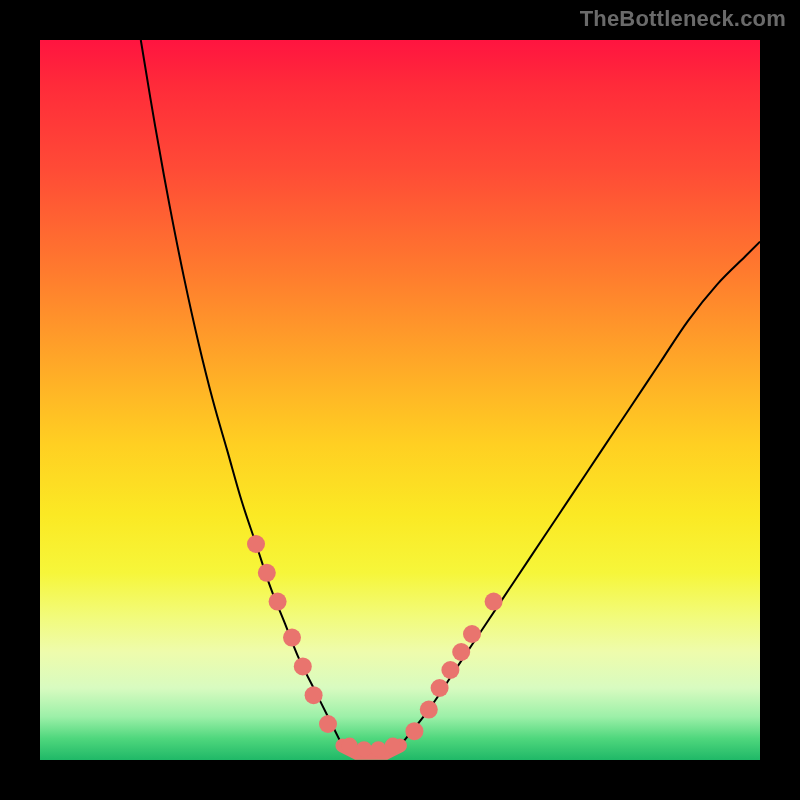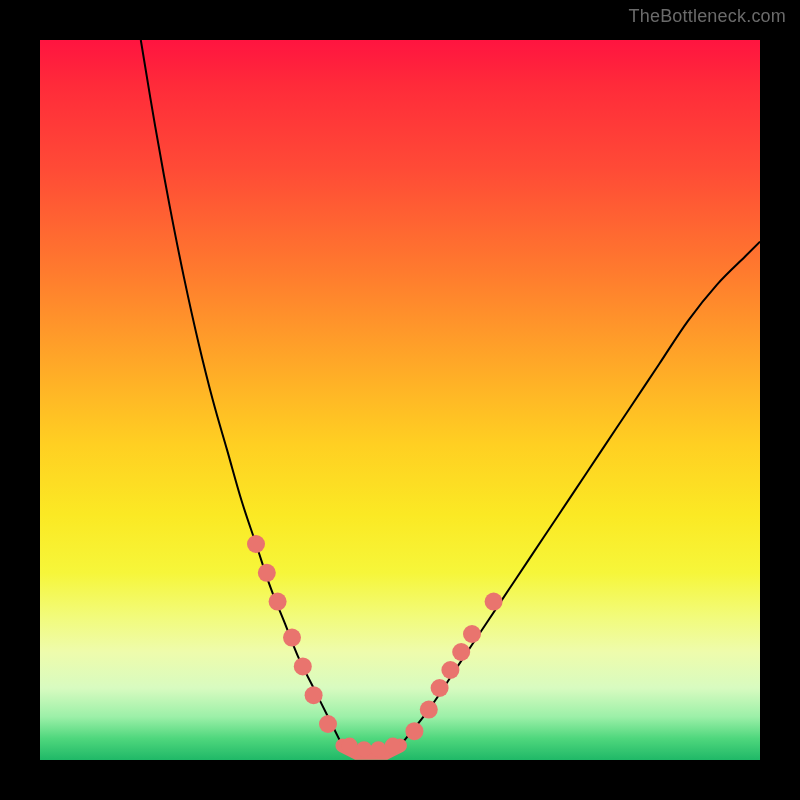--- a/index.html
+++ b/index.html
@@ -42,22 +42,22 @@
       #9cf0a8 94%,
       #4fd77d 97%,
       #1fb867 100%
     );
   }
   .watermark {
     position: absolute;
     top: 6px;
     right: 14px;
     color: #6a6a6a;
-    font-size: 18px;
-    font-weight: 400;
+    font-size: 22px;
+    font-weight: 700;
     letter-spacing: 0.2px;
   }
   svg.curve {
     position: absolute;
     left: 0;
     top: 0;
     width: 720px;
     height: 720px;
   }
   .dot {

